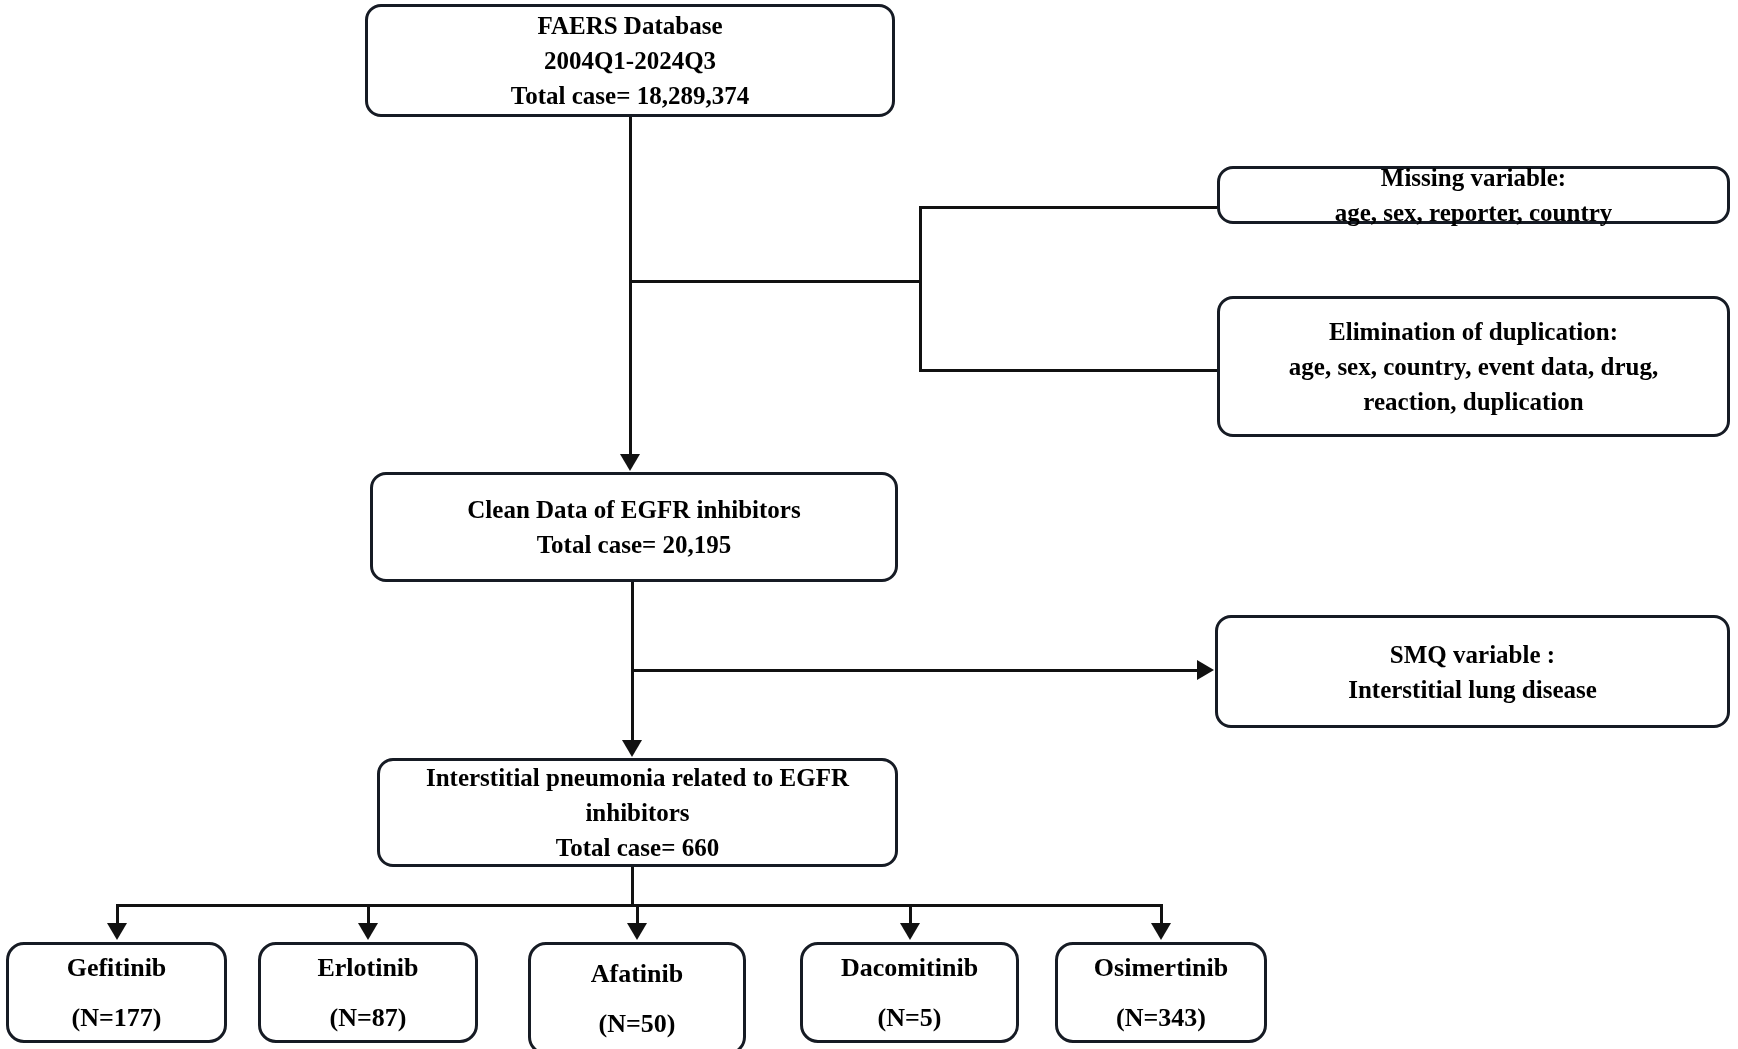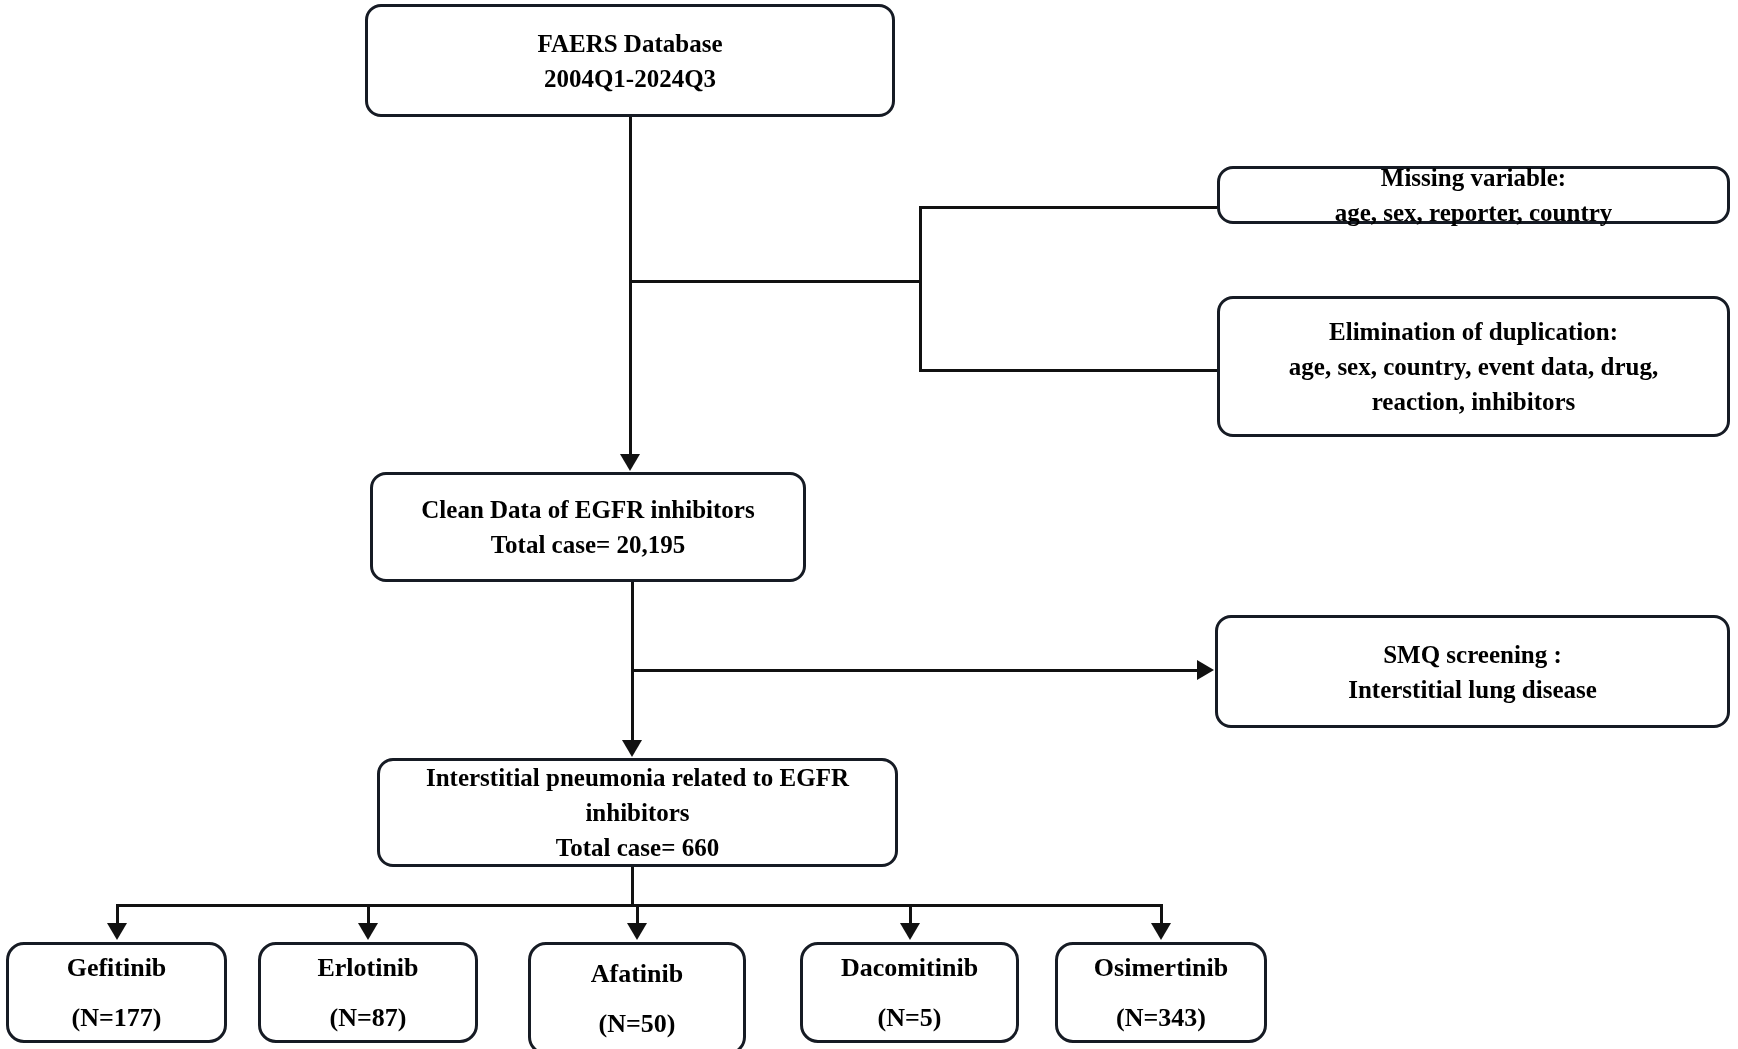--- a/index.html
+++ b/index.html
@@ -56,21 +56,21 @@
     width: 0; height: 0;
     border-top: 10px solid transparent;
     border-bottom: 10px solid transparent;
     border-left: 17px solid #111111;
   }
 
   
   #box-faers        { left: 365px;  top: 4px;    width: 530px; height: 113px; }
   #box-missing      { left: 1217px; top: 166px;  width: 513px; height: 58px;  }
   #box-dedup        { left: 1217px; top: 296px;  width: 513px; height: 141px; }
-  #box-clean        { left: 370px;  top: 472px;  width: 436px; height: 110px; }
+  #box-clean        { left: 370px;  top: 472px;  width: 528px; height: 110px; }
   #box-smq          { left: 1215px; top: 615px;  width: 515px; height: 113px; }
   #box-pneumonia    { left: 377px;  top: 758px;  width: 521px; height: 109px; }
   #box-drug-0       { left: 6px;    top: 942px;  width: 221px; height: 101px; }
   #box-drug-1       { left: 258px;  top: 942px;  width: 220px; height: 101px; }
   #box-drug-2       { left: 528px;  top: 942px;  width: 218px; height: 113px; }
   #box-drug-3       { left: 800px;  top: 942px;  width: 219px; height: 101px; }
   #box-drug-4       { left: 1055px; top: 942px;  width: 212px; height: 101px; }
 
   
   #ln-v1            { left: 629px;  top: 117px;  height: 340px; }
@@ -97,40 +97,41 @@
   #ar-drop-4        { left: 1151px; top: 923px; }
 </style>
 </head>
 <body>
 
 <div class="canvas">
 
   <div class="box" id="box-faers">
     <span class="ln">FAERS Database</span>
     <span class="ln">2004Q1-2024Q3</span>
+    <span class="ln">Total case= 18,289,374</span>
   </div>
 
   <div class="box" id="box-missing">
     <span class="ln">Missing variable:</span>
     <span class="ln">age, sex, reporter, country</span>
   </div>
 
   <div class="box" id="box-dedup">
     <span class="ln">Elimination of duplication:</span>
     <span class="ln">age, sex, country, event data, drug,</span>
-    <span class="ln">reaction, inhibitors</span>
+    <span class="ln">reaction, duplication</span>
   </div>
 
   <div class="box" id="box-clean">
     <span class="ln">Clean Data of EGFR inhibitors</span>
     <span class="ln">Total case= 20,195</span>
   </div>
 
   <div class="box" id="box-smq">
-    <span class="ln">SMQ screening :</span>
+    <span class="ln">SMQ variable :</span>
     <span class="ln">Interstitial lung disease</span>
   </div>
 
   <div class="box" id="box-pneumonia">
     <span class="ln">Interstitial pneumonia related to EGFR</span>
     <span class="ln">inhibitors</span>
     <span class="ln">Total case= 660</span>
   </div>
 
   <div class="box drugbox" id="box-drug-0">

